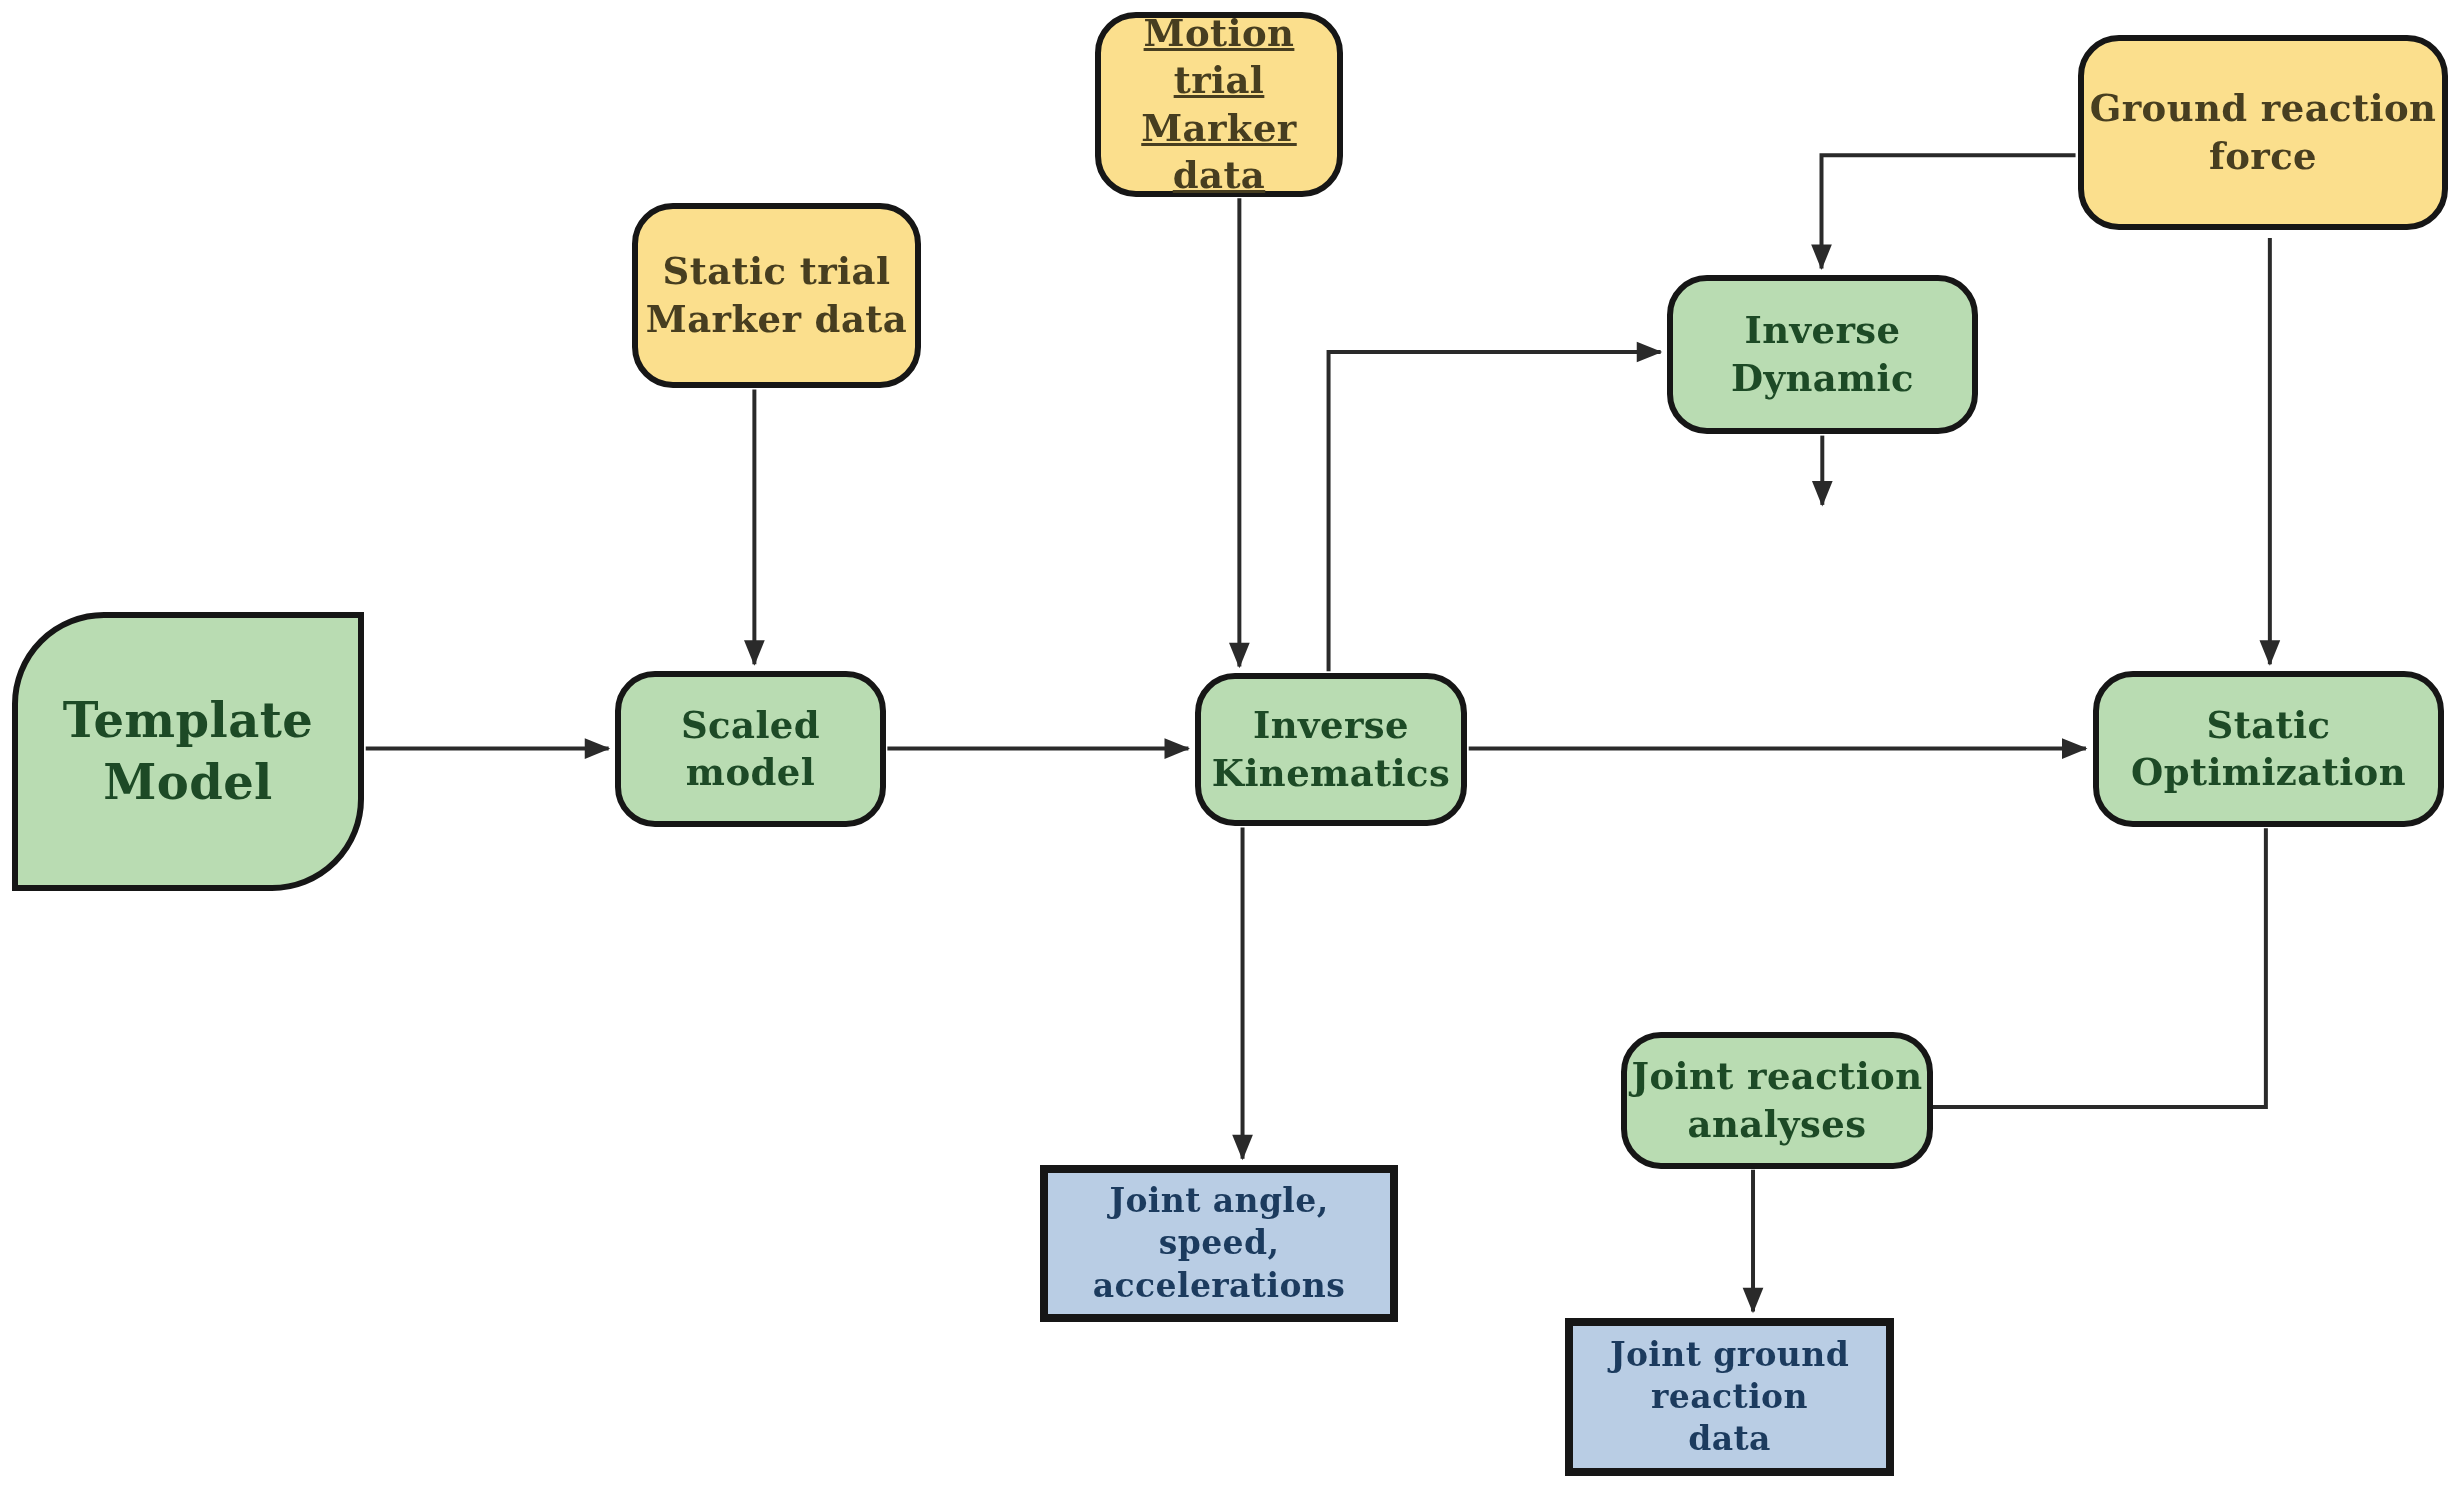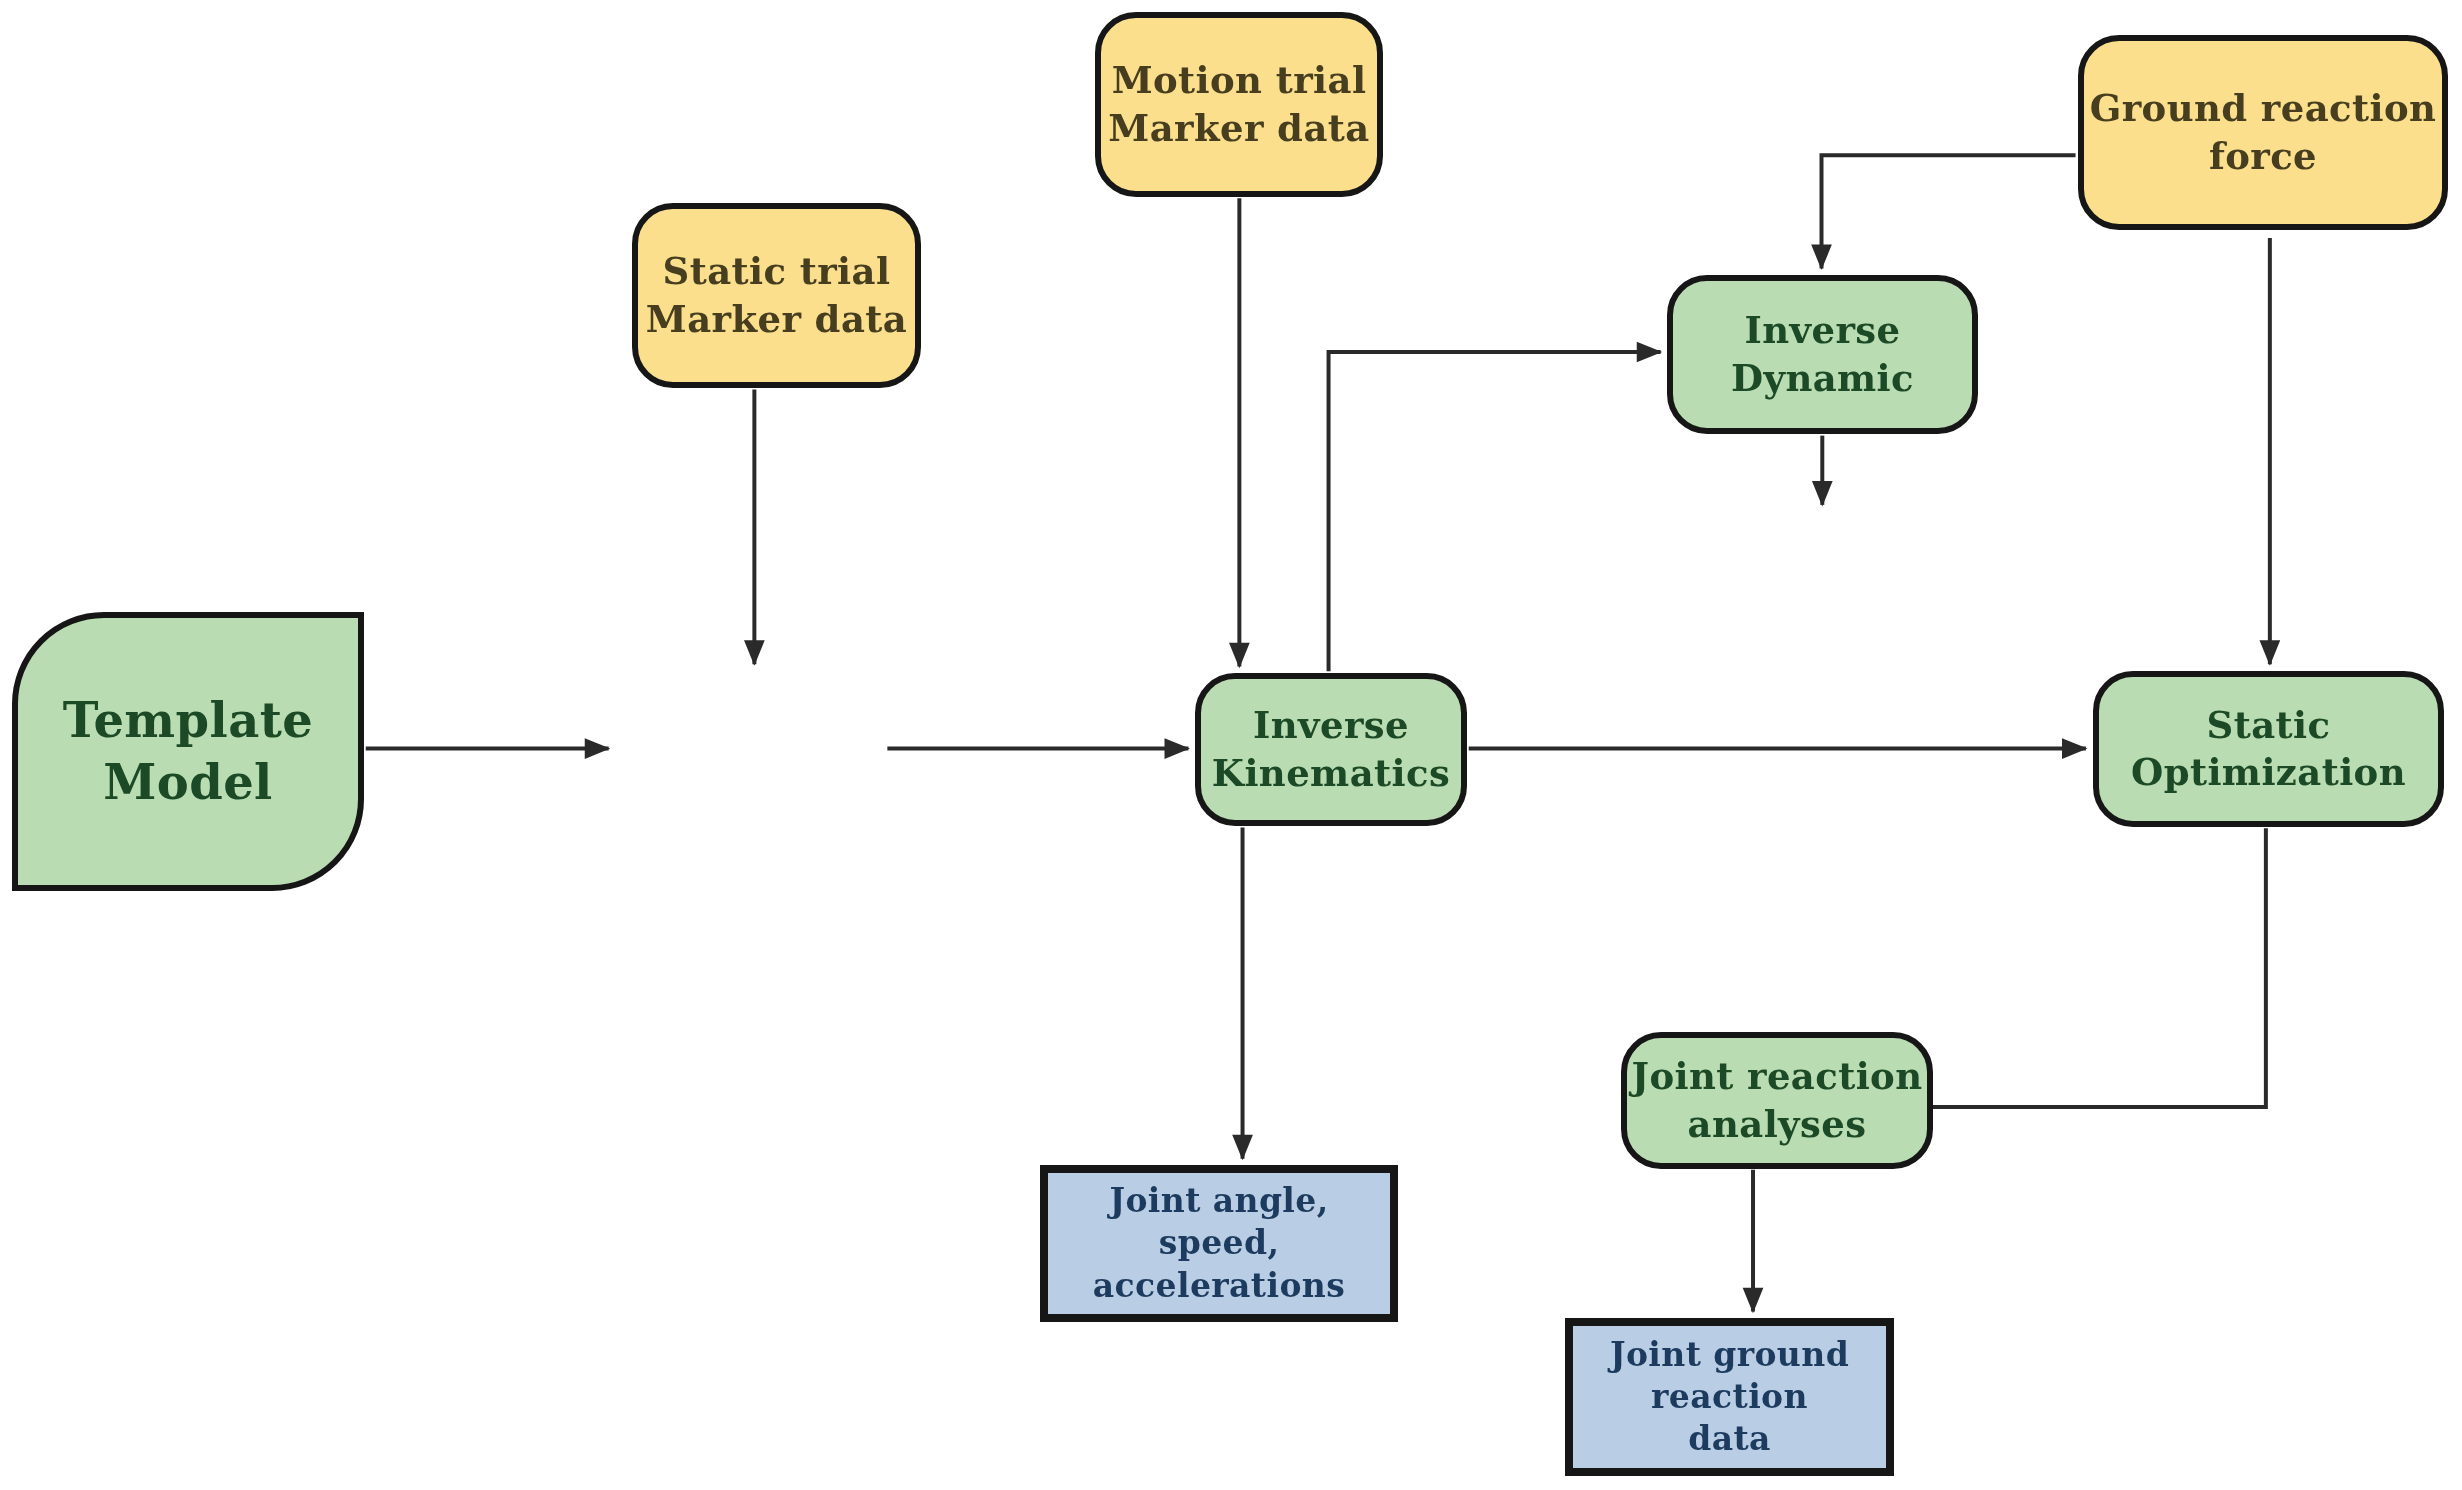--- a/index.html
+++ b/index.html
@@ -23,21 +23,21 @@
   .yellow{background:var(--yellow-fill);color:var(--yellow-text);
     border:6.4px solid var(--border);border-radius:41px;font-size:37px;}
   .green{background:var(--green-fill);color:var(--green-text);
     border:6.4px solid var(--border);border-radius:40px;font-size:37px;}
   .blue{background:var(--blue-fill);color:var(--blue-text);
     border:8px solid var(--border);border-radius:0;font-size:33px;}
   .tab-shape{border-radius:92px 0 92px 0;font-size:48px;}
   
   #n-template{left:12px;top:612px;width:352px;height:279px;}
   #n-static-trial{left:632px;top:203px;width:289px;height:185px;}
-  #n-motion-trial{left:1095px;top:12px;width:288px;height:185px;}
+  #n-motion-trial{left:1095px;top:12px;width:248px;height:185px;text-decoration:underline;}
   #n-grf{left:2078px;top:35px;width:370px;height:195px;}
   #n-scaled{left:615px;top:671px;width:271px;height:156px;}
   #n-ik{left:1195px;top:673px;width:272px;height:153px;}
   #n-id{left:1667px;top:275px;width:311px;height:159px;}
   #n-so{left:2093px;top:671px;width:351px;height:156px;}
   #n-jm{left:1651px;top:511px;width:343px;height:120px;}
   #n-ja{left:1040px;top:1165px;width:358px;height:157px;}
   #n-jra{left:1621px;top:1032px;width:312px;height:137px;}
   #n-jgrf{left:1565px;top:1318px;width:329px;height:158px;}
   #connector-layer{position:absolute;left:0;top:0;width:2462px;height:1490px;pointer-events:none;}
@@ -72,20 +72,21 @@
 
   <div id="n-static-trial" class="node yellow">Static trial
 Marker data</div>
 
   <div id="n-motion-trial" class="node yellow">Motion trial
 Marker data</div>
 
   <div id="n-grf" class="node yellow">Ground reaction
 force</div>
 
+  <div id="n-scaled" class="node green">Scaled model</div>
 
   <div id="n-ik" class="node green">Inverse
 Kinematics</div>
 
   <div id="n-id" class="node green">Inverse
 Dynamic</div>
 
   <div id="n-so" class="node green">Static
 Optimization</div>
 

